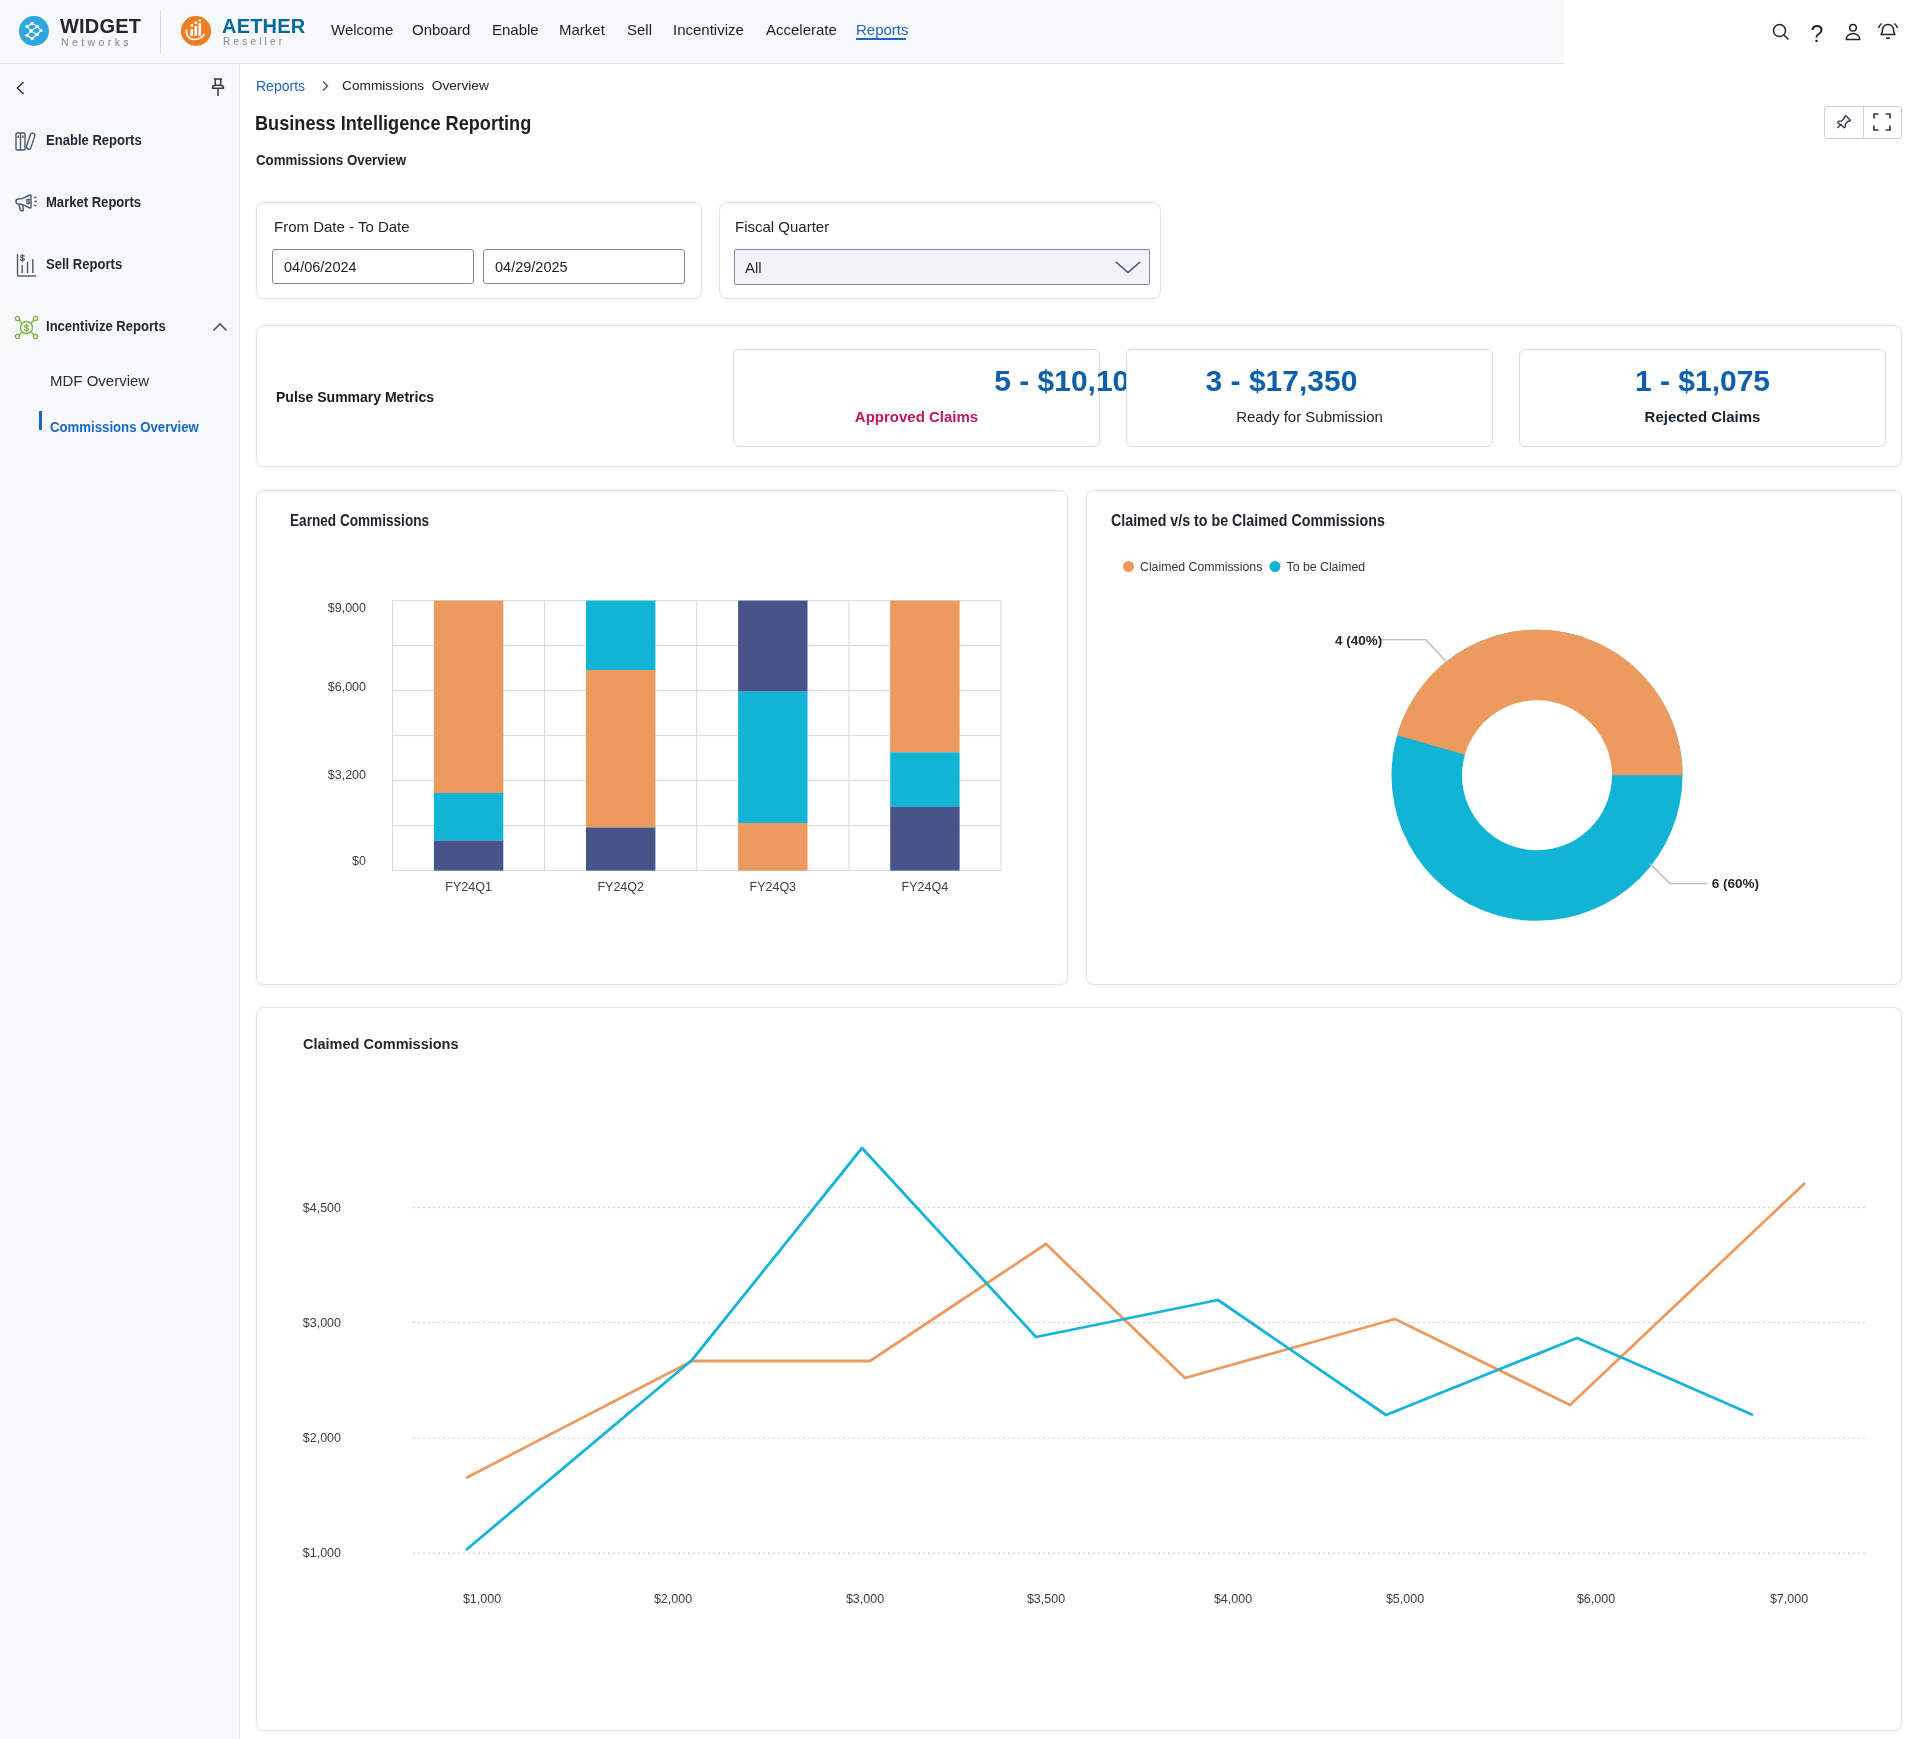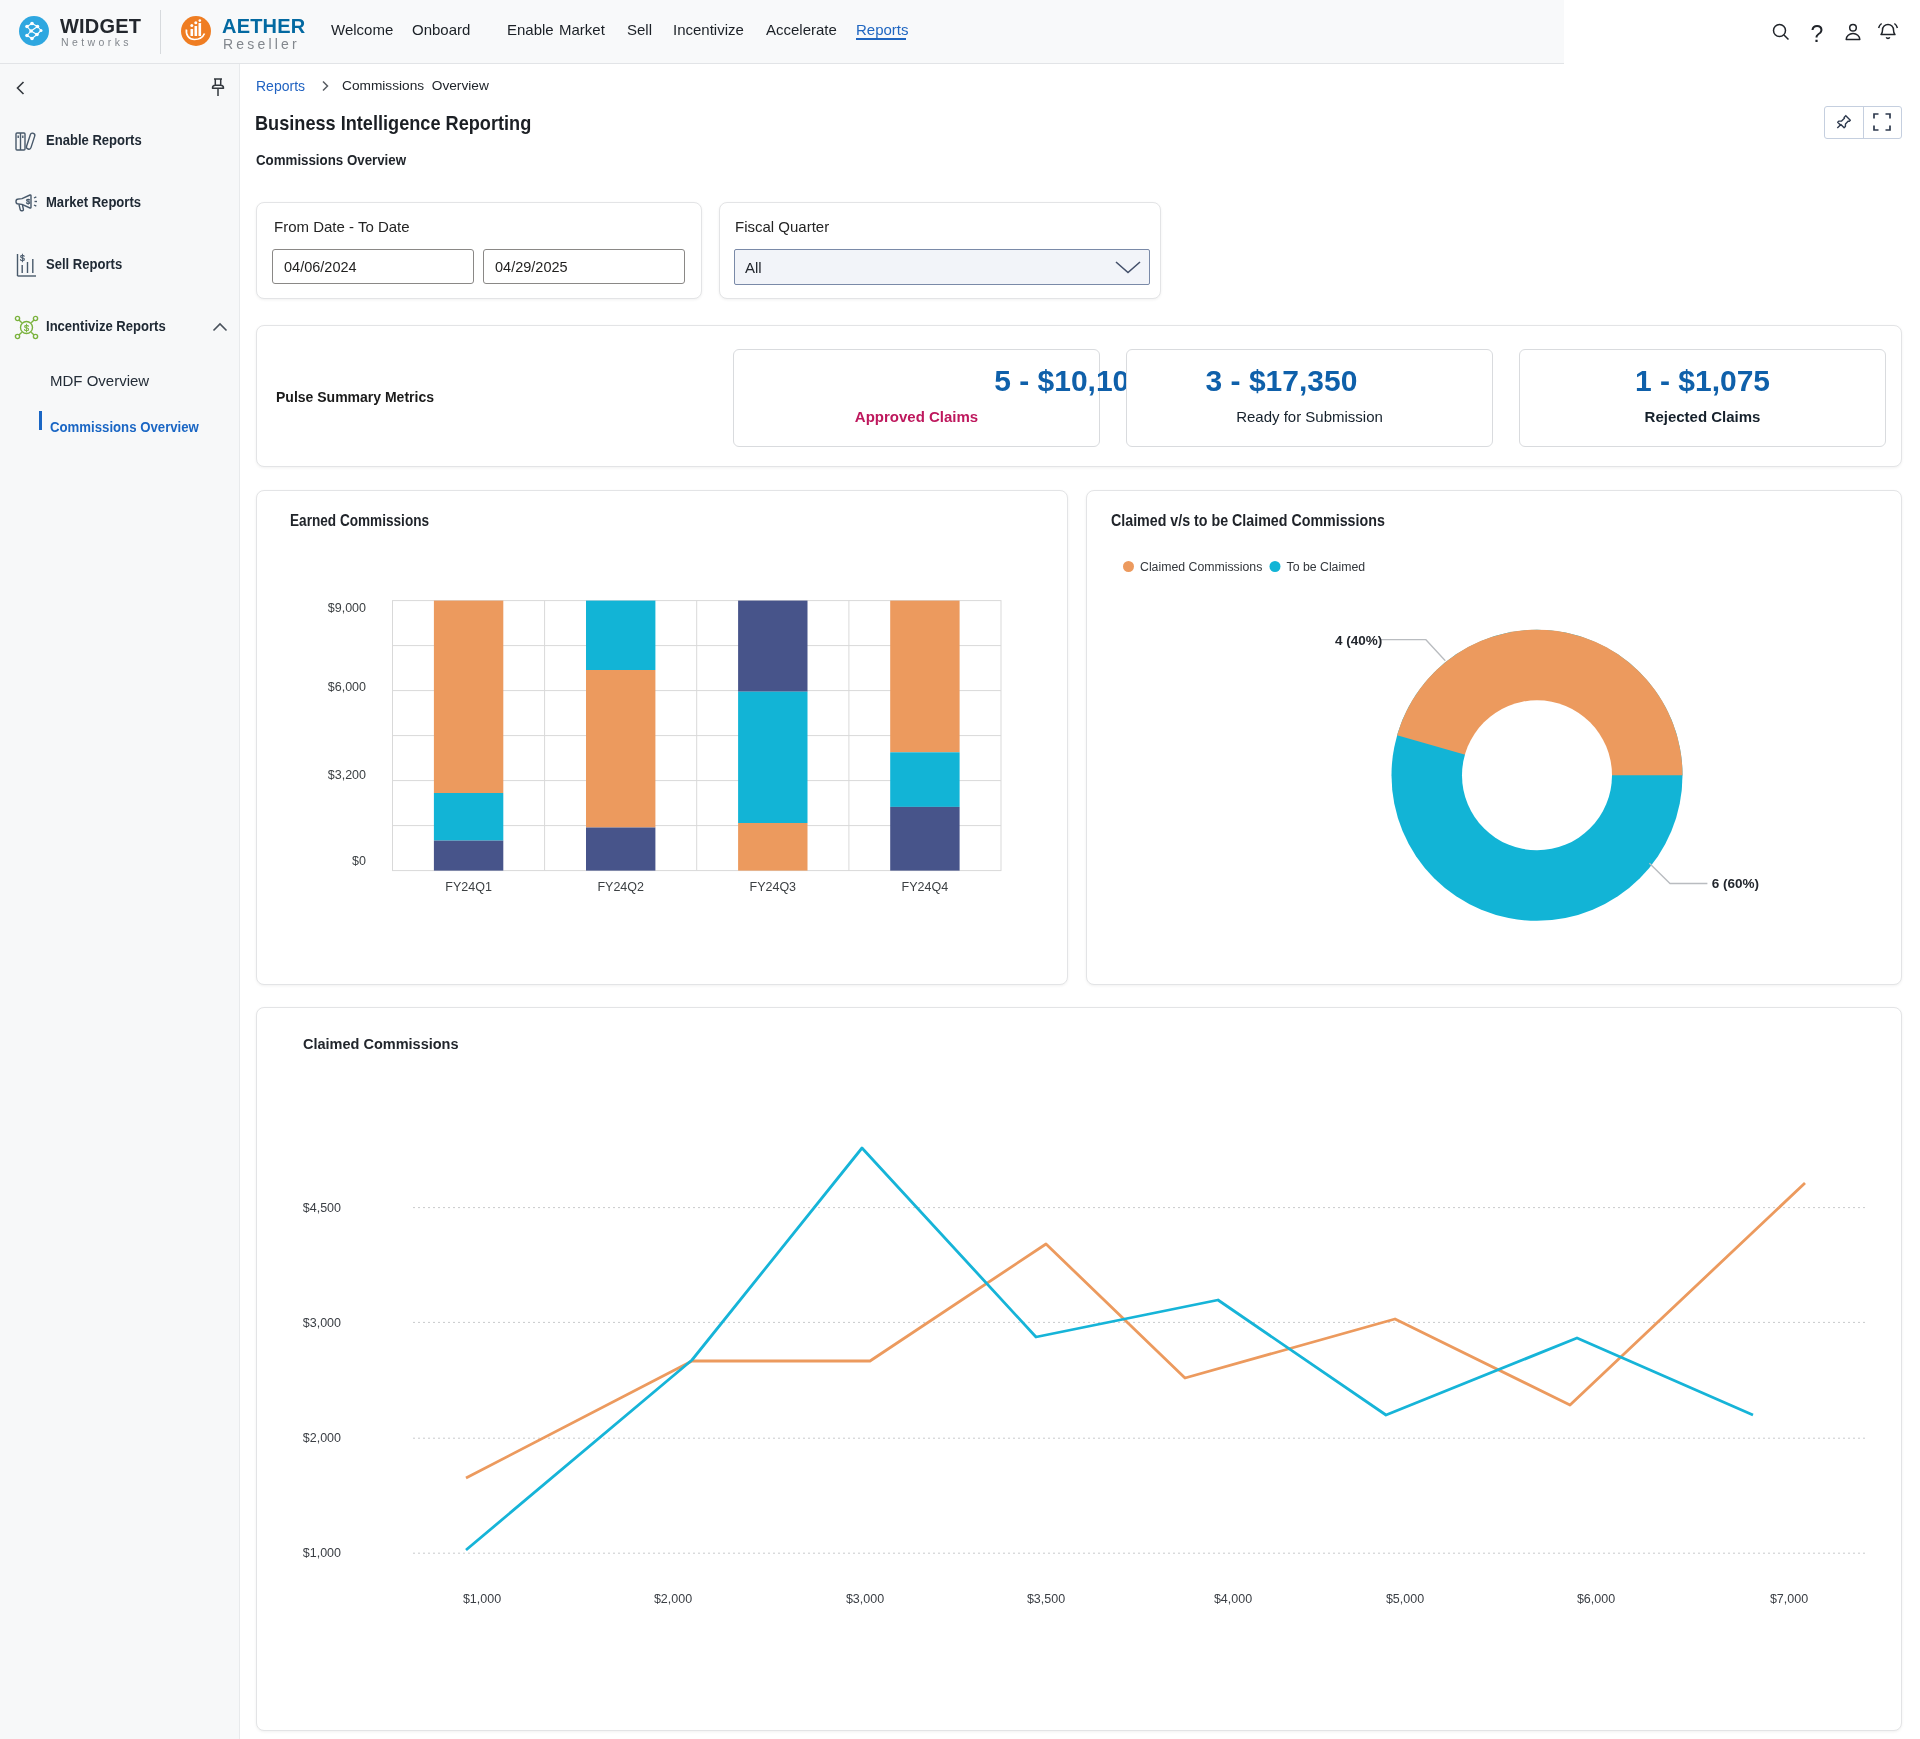--- a/index.html
+++ b/index.html
@@ -55,25 +55,25 @@
       <rect x="9.5" y="13" width="2.6" height="7" rx="0.5"></rect>
       <rect x="13.5" y="10" width="2.6" height="10" rx="0.5"></rect>
       <rect x="17.5" y="7" width="2.6" height="13" rx="0.5"></rect>
       <circle cx="10.8" cy="9.5" r="1.5"></circle>
         <circle cx="14.8" cy="6.8" r="1.5"></circle>
         <circle cx="18.8" cy="4.6" r="1.3"></circle>
     </g>
     <path d="M5.5 13.5 C4.5 19 8 23.5 13.5 23.5 C18 23.5 22 21 23.5 17.5" fill="none" stroke="#fff" stroke-width="1.7"></path>
   </svg>
   <div class="abs" style="left:222px;top:15px;font-size:20px;font-weight:700;color:#0369a1;letter-spacing:0.2px">AETHER</div>
-  <div class="abs" style="left:223px;top:36px;font-size:14px;color:#82878d;letter-spacing:3.2px">Reseller</div>
+  <div class="abs" style="left:223px;top:36px;font-size:10px;color:#82878d;letter-spacing:3.2px">Reseller</div>
 
   <div class="navitem" style="left:331px">Welcome</div>
   <div class="navitem" style="left:412px">Onboard</div>
-  <div class="navitem" style="left:507px">Enable</div>
+  <div class="navitem" style="left:492px">Enable</div>
   <div class="navitem" style="left:559px">Market</div>
   <div class="navitem" style="left:627px">Sell</div>
   <div class="navitem" style="left:673px">Incentivize</div>
   <div class="navitem" style="left:766px">Accelerate</div>
   <div class="navitem nav-active" style="left:856px">Reports</div>
   <div class="nav-underline"></div>
 
   <svg class="abs" style="left:1771px;top:22px" width="20" height="20" viewBox="0 0 20 20" fill="none" stroke="#20242a" stroke-width="1.5">
     <circle cx="8.5" cy="8.5" r="6"></circle>
       <line x1="13" y1="13" x2="17.5" y2="17.5"></line>

